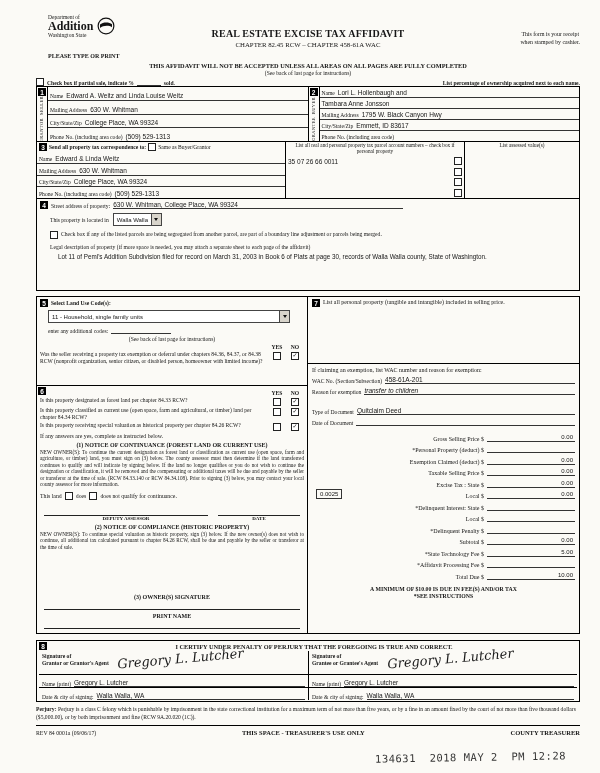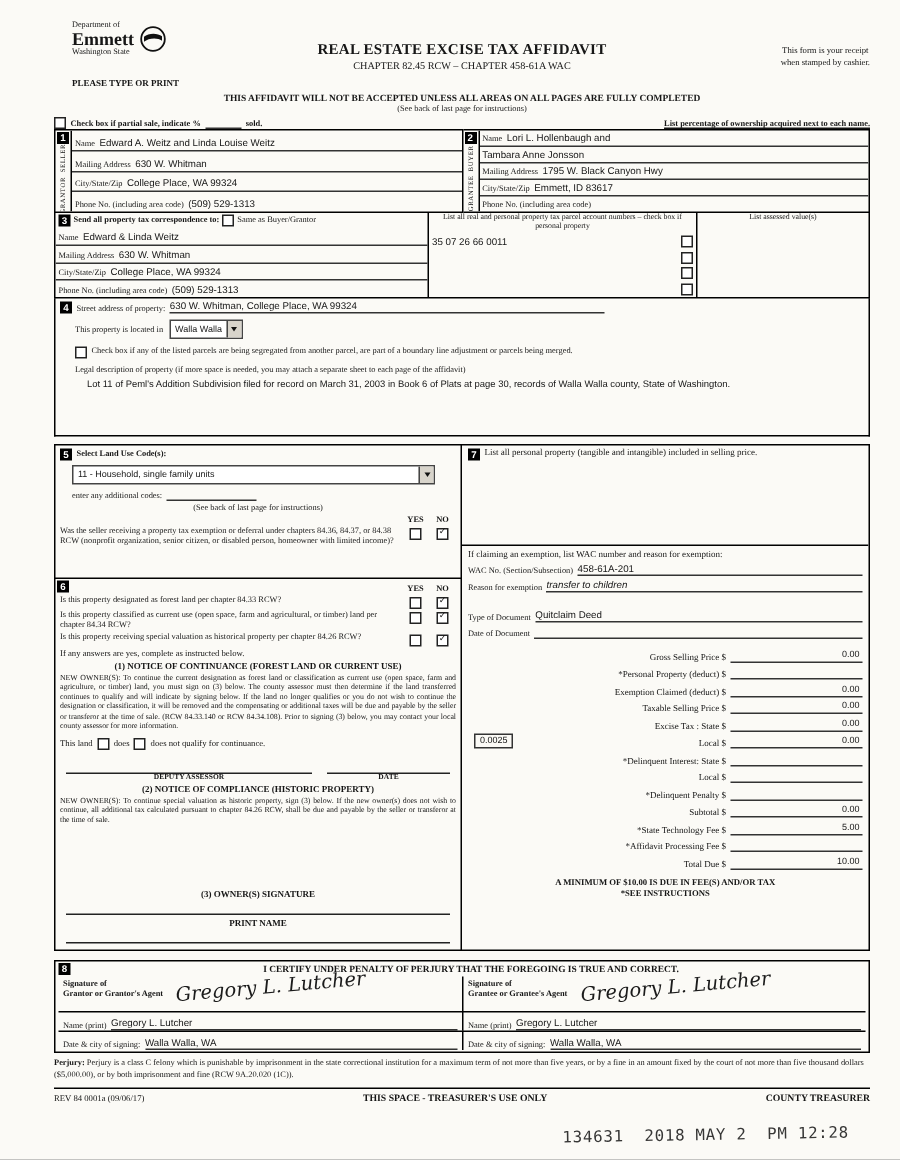--- a/index.html
+++ b/index.html
@@ -134,21 +134,21 @@
 </style>
 </head>
 <body>
 
 <div class="page">
 
   <div class="hdr">
     <div class="logo">
       <div>
         <div class="lg1">Department of</div>
-        <div class="lg2">Emmett</div>
+        <div class="lg2">Addition</div>
         <div class="lg3">Washington State</div>
       </div>
       <svg class="logo-mark" viewBox="0 0 24 24">
         <circle cx="12" cy="12" r="10.5" fill="none" stroke="#111" stroke-width="1.6"></circle>
         <path d="M4 10 C8 6.5,16 6.5,20 9.5 L20 13.5 C16 10.5,8 11,4 14.5 Z" fill="#111"></path>
       </svg>
     </div>
     <div class="hdr-c">
       <div class="title">REAL ESTATE EXCISE TAX AFFIDAVIT</div>
       <div class="chapters">CHAPTER 82.45 RCW – CHAPTER 458-61A WAC</div>

